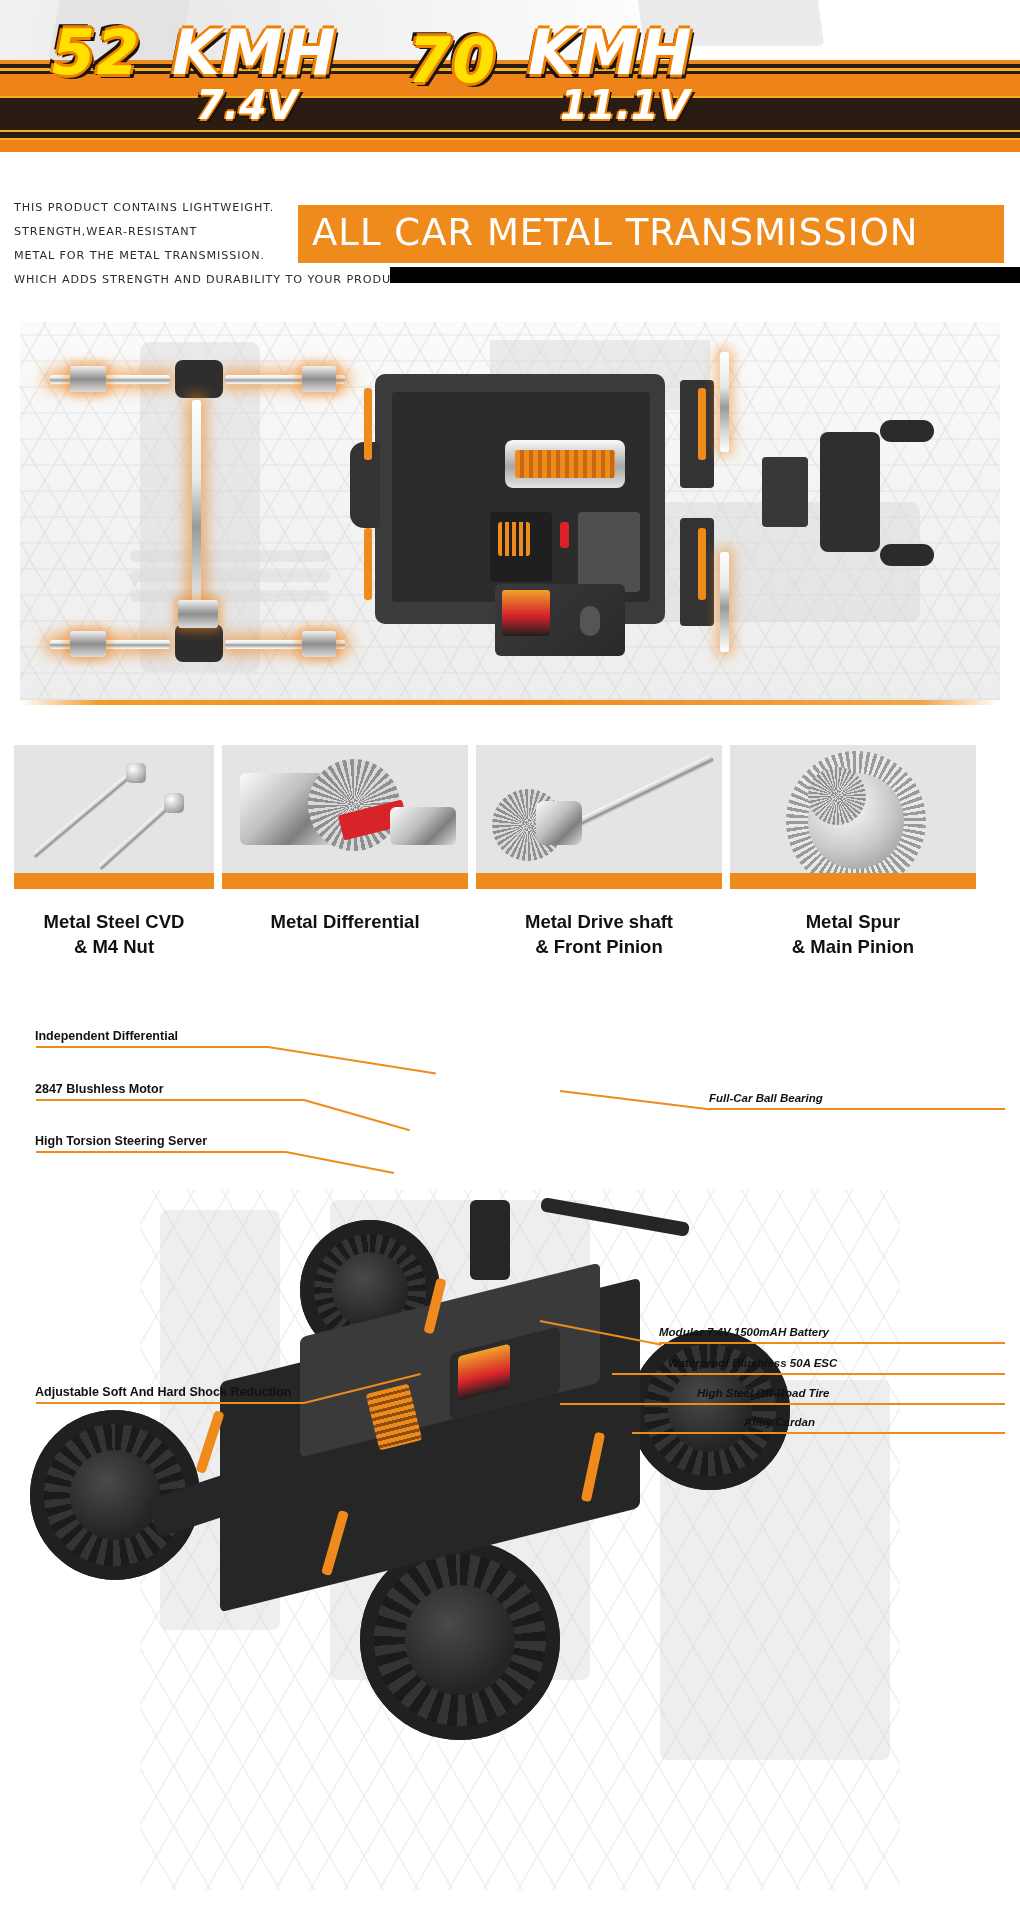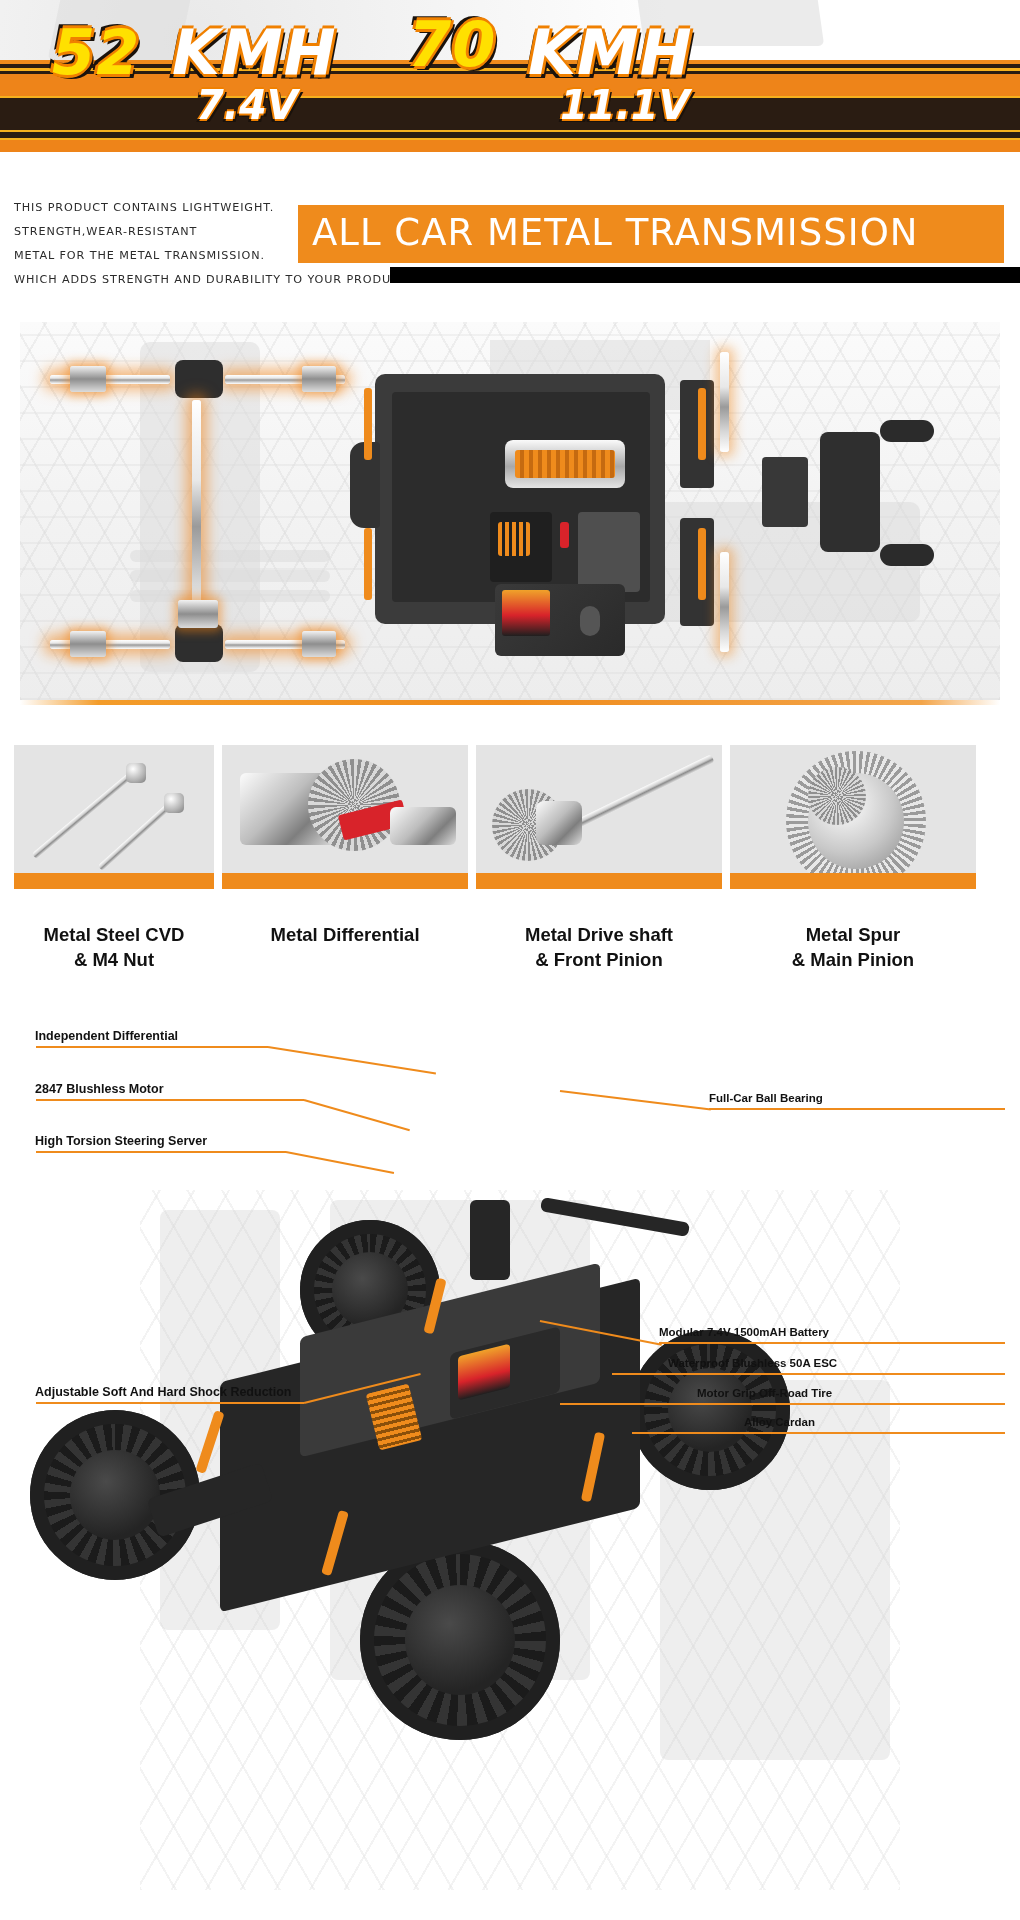--- a/index.html
+++ b/index.html
@@ -145,21 +145,21 @@
   
   .cards { position: absolute; left: 14px; top: 745px; width: 992px; display: flex; gap: 8px; }
   .card { width: 200px; }
   .card-wide { width: 246px; }
   .card-img {
     height: 128px; background: #e4e4e4;
     position: relative; overflow: hidden;
   }
   .card-bar { height: 16px; background: #ef8b1c; }
   .card-caption {
-    margin-top: 33px; text-align: center;
+    margin-top: 20px; text-align: center;
     font-family: "Liberation Sans", sans-serif;
     font-size: 18.5px; font-weight: 700; color: #111;
     line-height: 25px;
   }
   .cvd-shaft {
     position:absolute; height:7px;
     background: linear-gradient(180deg,#fdfdfd,#cfcfcf 40%,#8d8d8d 60%,#e8e8e8);
     border-radius:4px; transform-origin:left center;
   }
   .cvd-head {
@@ -217,21 +217,21 @@
   .shock { position:absolute; background:#ef8b1c; border-radius:4px; }
 
   .callout {
     position: absolute;
     font-family: "Liberation Sans", sans-serif;
     font-weight: 700;
     font-size: 12.5px;
     color: #111;
     white-space: nowrap;
   }
-  .callout.small { font-size: 11.5px; }
+  .callout.small { font-size: 11.5px; font-style: italic; }
   .leader {
     position: absolute;
     height: 1.6px;
     background: #ef8b1c;
   }
   .leader-diag {
     position: absolute;
     height: 1.6px;
     background: #ef8b1c;
     transform-origin: left center;
@@ -256,21 +256,21 @@
     <div class="stripe" style="top:78px;height:2px;background:#f5b01e;"></div>
     <div class="stripe" style="top:80px;height:12px;background:#ee8419;"></div>
     <div class="stripe" style="top:92px;height:3px;background:#ffffff;"></div>
   </div>
 
   <div class="hero-text">
     <span class="kmh kmh-num" style="left:52px;top:16px;">52</span>
     <span class="kmh kmh-unit" style="left:172px;top:16px;">KMH</span>
     <span class="volt" style="left:196px;top:82px;">7.4V</span>
 
-    <span class="kmh kmh-num" style="left:408px;top:8px;">70</span>
+    <span class="kmh kmh-num" style="left:408px;top:24px;">70</span>
     <span class="kmh kmh-unit" style="left:528px;top:16px;">KMH</span>
     <span class="volt" style="left:560px;top:82px;">11.1V</span>
   </div>
 </div>
 
 <div class="intro-block">
   <div class="intro-line">THIS PRODUCT CONTAINS LIGHTWEIGHT.</div>
   <div class="intro-line">STRENGTH,WEAR-RESISTANT</div>
   <div class="intro-line">METAL FOR THE METAL TRANSMISSION.</div>
   <div class="intro-line">WHICH ADDS STRENGTH AND DURABILITY TO YOUR PRODUCT.</div>
@@ -456,17 +456,17 @@
 <div class="leader" style="left:709px;top:1108px;width:296px;"></div>
 <div class="leader-diag" style="left:560px;top:1090px;width:152px;transform:rotate(7deg);"></div>
 
 <span class="callout small" style="left:659px;top:1326px;">Modular 7.4V 1500mAH Battery</span>
 <div class="leader" style="left:659px;top:1342px;width:346px;"></div>
 <div class="leader-diag" style="left:540px;top:1320px;width:124px;transform:rotate(11deg);"></div>
 
 <span class="callout small" style="left:668px;top:1357px;">Waterproof Blushless 50A ESC</span>
 <div class="leader" style="left:612px;top:1373px;width:393px;"></div>
 
-<span class="callout small" style="left:697px;top:1387px;">Motor Grip Off-Road Tire</span>
+<span class="callout small" style="left:697px;top:1387px;">High Steel Off-Road Tire</span>
 <div class="leader" style="left:560px;top:1403px;width:445px;"></div>
 
 <span class="callout small" style="left:744px;top:1416px;">Alloy Cardan</span>
 <div class="leader" style="left:632px;top:1432px;width:373px;"></div>
 
 </body></html>

